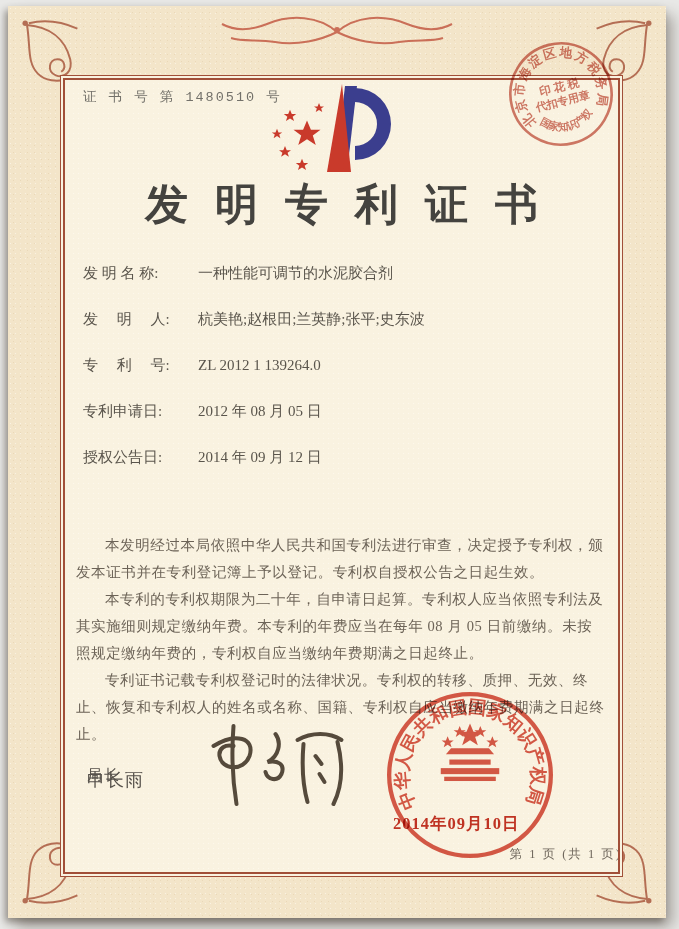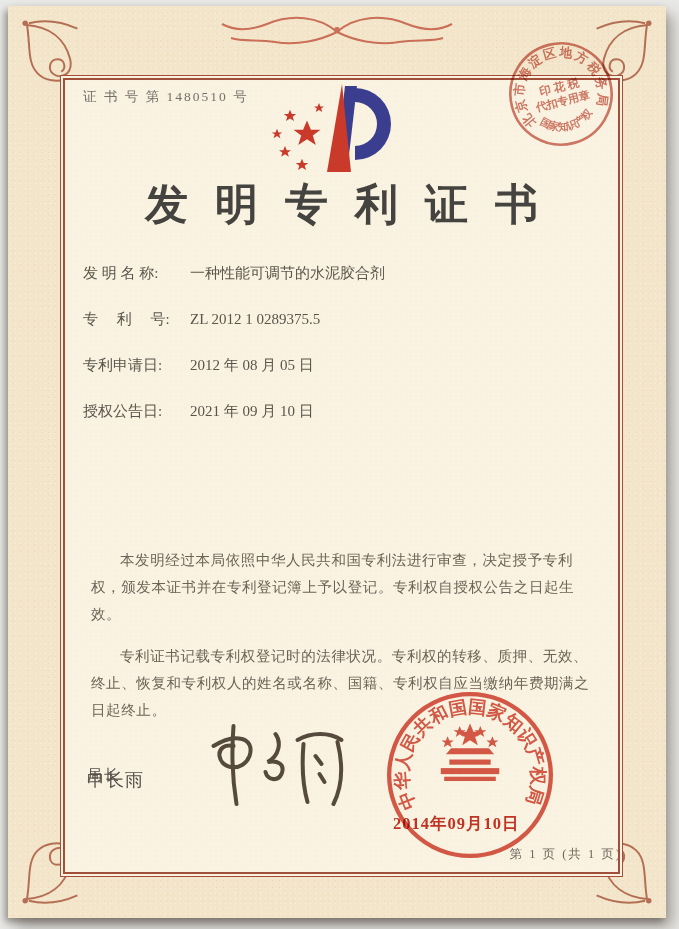--- a/index.html
+++ b/index.html
@@ -15,31 +15,31 @@
   .orn-tl{left:10px;top:10px;}
   .orn-tr{left:576px;top:10px;transform:scaleX(-1);}
   .orn-bl{left:10px;top:830px;transform:scaleY(-1);}
   .orn-br{left:576px;top:830px;transform:scale(-1,-1);}
   .orn-top{position:absolute;left:209px;top:6px;width:240px;height:40px;opacity:.8;}
   .frame{position:absolute;left:52px;top:69px;width:561px;height:800px;
     border:1px solid #a14f38;background:#f9f2e0;
     background-image:radial-gradient(rgba(255,255,255,.45) 18%,transparent 19%);
     background-size:5px 5px;}
   .frame::after{content:"";position:absolute;inset:2px;border:2px solid #a14f38;pointer-events:none;}
-  .cert-no{position:absolute;left:22px;top:12px;font-size:13.5px;letter-spacing:2px;color:#73716a;}
+  .cert-no{position:absolute;left:22px;top:12px;font-size:13.5px;letter-spacing:2px;color:#73716a;font-family:Liberation Mono, monospace;}
   .logo{position:absolute;left:196px;top:6px;width:170px;height:96px;}
   .title{position:absolute;left:0;top:100px;width:100%;margin:0;text-align:center;
     font-size:43px;font-weight:600;letter-spacing:27px;text-indent:27px;color:#44433f;}
   .fields{position:absolute;left:22px;top:188px;right:16px;}
   .field-row{height:21px;margin-bottom:25px;font-size:15px;color:#5a554c;white-space:nowrap;}
   .flabel{display:inline-block;min-width:96px;}
-  .fvalue{margin-left:11px;font-family:Liberation Serif, serif;}
+  .fvalue{margin-left:19px;font-family:Liberation Serif, serif;}
   .body-text{position:absolute;left:15px;top:456px;width:530px;
     font-size:14.5px;line-height:27px;letter-spacing:.6px;color:#6c6357;}
-  .body-text p{margin:15px;text-indent:2em;}
+  .body-text p{margin:0;text-indent:2em;}
   .sig-title{position:absolute;left:26px;top:662px;font-size:15px;color:#55504a;letter-spacing:2px;margin-top:28px;}
   .sig-name{position:absolute;left:26px;top:692px;font-size:18px;color:#55504a;letter-spacing:1px;}
   .signature{position:absolute;left:100px;top:636px;width:205px;height:100px;}
   .seal{position:absolute;left:323px;top:613px;width:172px;height:172px;opacity:.88;mix-blend-mode:multiply;}
   .seal-date{position:absolute;left:332px;top:737px;font-size:16.5px;font-weight:600;
     color:#c43527;letter-spacing:1px;z-index:4;mix-blend-mode:multiply;text-align:center;}
   .stamp{position:absolute;left:498px;top:33px;width:110px;height:110px;
     transform:rotate(-14deg);opacity:.82;z-index:5;mix-blend-mode:multiply;}
   .footer{position:absolute;left:0;top:770px;width:100%;text-align:right;
     font-size:12.5px;letter-spacing:2px;color:#6f675c;}
@@ -133,32 +133,36 @@
         </svg>
       </div>
 
       <h1 class="title">发明专利证书</h1>
 
       <div class="fields">
         <div class="field-row">
           <span class="flabel">发 明 名 称:</span><span class="fvalue">一种性能可调节的水泥胶合剂</span>
         </div>
         <div class="field-row">
-          <span class="flabel">专　 利　 号:</span><span class="fvalue">ZL 2012 1 0289375.5</span>
+          <span class="flabel">发　 明　 人:</span><span class="fvalue">杭美艳;赵根田;兰英静;张平;史东波</span>
+        </div>
+        <div class="field-row">
+          <span class="flabel">专　 利　 号:</span><span class="fvalue">ZL 2012 1 139264.0</span>
         </div>
         <div class="field-row">
           <span class="flabel">专利申请日:</span><span class="fvalue">2012 年 08 月 05 日</span>
         </div>
         <div class="field-row">
-          <span class="flabel">授权公告日:</span><span class="fvalue">2021 年 09 月 10 日</span>
+          <span class="flabel">授权公告日:</span><span class="fvalue">2014 年 09 月 12 日</span>
         </div>
       </div>
 
       <div class="body-text">
         <p>本发明经过本局依照中华人民共和国专利法进行审查，决定授予专利权，颁发本证书并在专利登记簿上予以登记。专利权自授权公告之日起生效。</p>
+        <p>本专利的专利权期限为二十年，自申请日起算。专利权人应当依照专利法及其实施细则规定缴纳年费。本专利的年费应当在每年 08 月 05 日前缴纳。未按照规定缴纳年费的，专利权自应当缴纳年费期满之日起终止。</p>
         <p>专利证书记载专利权登记时的法律状况。专利权的转移、质押、无效、终止、恢复和专利权人的姓名或名称、国籍、专利权自应当缴纳年费期满之日起终止。</p>
       </div>
 
       <div class="sig-title">局长</div>
       <div class="sig-name">申长雨</div>
 
       <div class="signature">
         <svg viewBox="0 0 200 100" width="205" height="100">
           <g stroke="#483c2e" stroke-width="4" fill="none" stroke-linecap="round" opacity=".92">
             <path d="M70,14 C68,40 69,68 73,92"></path>

